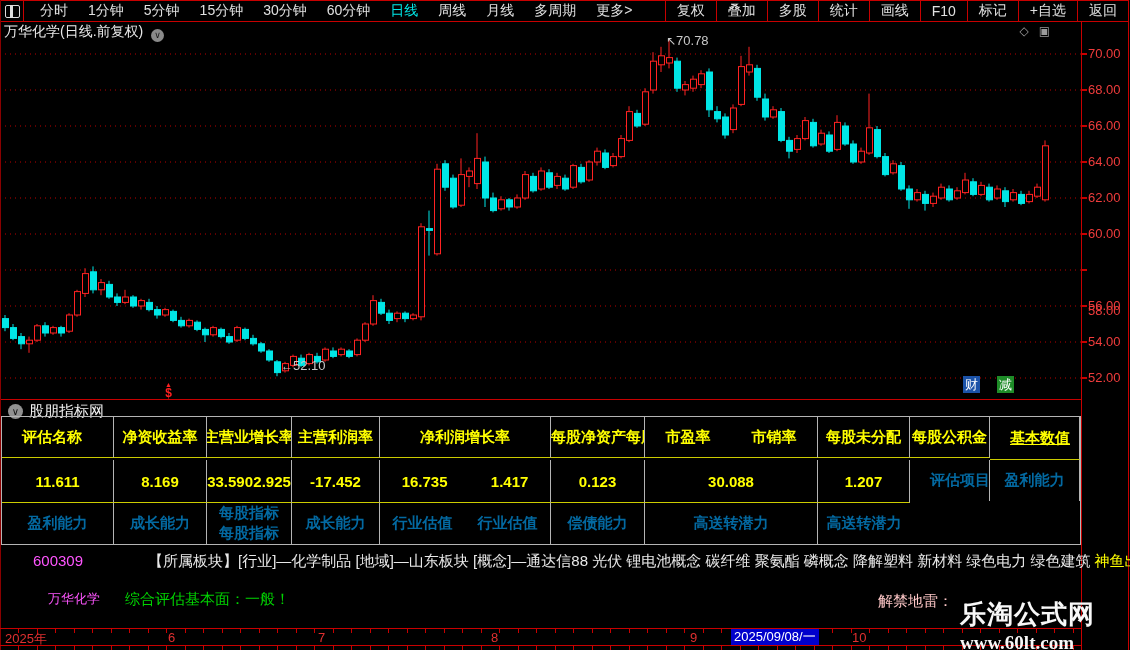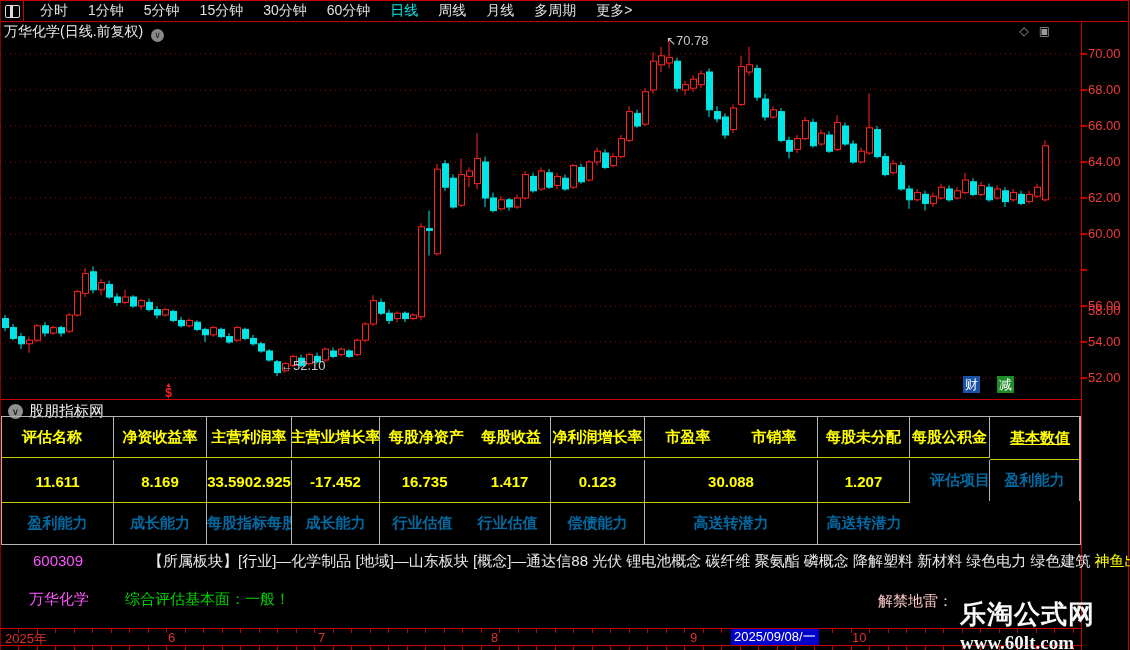--- a/index.html
+++ b/index.html
@@ -50,21 +50,21 @@
   .hdr,.val{color:#ffff00;}
   .cat{color:#0369a1;}
   .label-cell{justify-content:flex-start;padding-left:20px;}
   .pair-cell{justify-content:space-around;}
   .underline{text-decoration:underline;}
   
   .abs{position:absolute;white-space:nowrap;}
   #stock-code{left:33px;top:552px;font-size:15px;color:#ff55ff;}
   #sector-line{left:148px;top:552px;font-size:15px;color:#e8e8e8;}
   #sector-overlay{color:#ffff00;margin:0 -6px 0 4px;}
-  #stock-name{left:29px;top:590px;font-size:15px;color:#ff55ff;}
+  #stock-name{left:48px;top:590px;font-size:13px;color:#ff55ff;}
   #assessment{left:125px;top:590px;font-size:15px;color:#00d400;}
   #potential{left:305px;top:590px;font-size:15px;color:#00d400;}
   #ban-mine{left:878px;top:592px;font-size:15px;color:#ffc8c8;}
   
   #axis-top{position:absolute;left:0;top:628px;width:1082px;height:1px;background:#c80000;}
   #axis-bottom{position:absolute;left:0;top:645px;width:1082px;height:1px;background:#c80000;}
   .axis-label{position:absolute;top:630px;font-size:13px;color:#e03030;}
   .axis-tick{position:absolute;width:1px;height:4px;background:#c80000;}
   #axis-highlight{position:absolute;top:629px;height:16px;background:#0000cc;color:#fff;
                   font-size:13px;line-height:16px;padding:0 3px;}
@@ -87,20 +87,31 @@
         <div class="period">1分钟</div>
         <div class="period">5分钟</div>
         <div class="period">15分钟</div>
         <div class="period">30分钟</div>
         <div class="period">60分钟</div>
         <div class="period active">日线</div>
         <div class="period">周线</div>
         <div class="period">月线</div>
         <div class="period">多周期</div>
         <div class="period">更多&gt;</div>
+      </div>
+    <div id="actions">
+        <div class="action">复权</div>
+        <div class="action">叠加</div>
+        <div class="action">多股</div>
+        <div class="action">统计</div>
+        <div class="action">画线</div>
+        <div class="action">F10</div>
+        <div class="action">标记</div>
+        <div class="action">+自选</div>
+        <div class="action">返回</div>
       </div>
   </div>
 
   <div id="titlebar">
     <div id="chart-title">
       <span>万华化学(日线.前复权)</span>
       <span class="circle-chevron">∨</span>
     </div>
     <div id="title-icons">
       <span>◇</span><span>▣</span>
@@ -429,32 +440,32 @@
   </div>
 
   <div id="ind-table" style="grid-template-columns: 112px 93px 85px 88px 171px 94px 173px 92px 80px 90px;">
       <div class="cell hdr row-hdr x label-cell" style="height: 40px; border-bottom: 1px solid rgb(203, 203, 0);">
         <span class="hdr">评估名称</span>
       </div>
       <div class="cell hdr row-hdr x" style="height: 40px; border-bottom: 1px solid rgb(203, 203, 0);">
         <span class="hdr">净资收益率</span>
       </div>
       <div class="cell hdr row-hdr x" style="height: 40px; border-bottom: 1px solid rgb(203, 203, 0);">
+        <span class="hdr">主营业增长率</span>
+      </div>
+      <div class="cell hdr row-hdr x" style="height: 40px; border-bottom: 1px solid rgb(203, 203, 0);">
         <span class="hdr">主营利润率</span>
       </div>
       <div class="cell hdr row-hdr x" style="height: 40px; border-bottom: 1px solid rgb(203, 203, 0);">
-        <span class="hdr">主营业增长率</span>
+        <span class="hdr">净利润增长率</span>
       </div>
       <div class="cell hdr row-hdr x pair-cell" style="height: 40px; border-bottom: 1px solid rgb(203, 203, 0);">
         <span class="hdr">每股净资产</span>
         <span class="hdr">每股收益</span>
       </div>
-      <div class="cell hdr row-hdr x" style="height: 40px; border-bottom: 1px solid rgb(203, 203, 0);">
-        <span class="hdr">净利润增长率</span>
-      </div>
       <div class="cell hdr row-hdr x pair-cell" style="height: 40px; border-bottom: 1px solid rgb(203, 203, 0);">
         <span class="hdr">市盈率</span>
         <span class="hdr">市销率</span>
       </div>
       <div class="cell hdr row-hdr x" style="height: 40px; border-bottom: 1px solid rgb(203, 203, 0);">
         <span class="hdr">每股未分配</span>
       </div>
       <div class="cell hdr row-hdr x" style="height: 40px; border-bottom: 1px solid rgb(203, 203, 0);">
         <span class="hdr">每股公积金</span>
       </div>
@@ -492,21 +503,21 @@
       </div>
       <div class="cell cat row-cat x2" style="height: 41px; border-bottom: none;">
         <span class="cat">盈利能力</span>
       </div>
       <div class="cell cat row-cat x2" style="height: 41px; border-bottom: none;">
         <span class="cat">盈利能力</span>
       </div>
       <div class="cell cat row-cat x2" style="height: 41px; border-bottom: none;">
         <span class="cat">成长能力</span>
       </div>
-      <div class="cell cat row-cat x2 pair-cell" style="height: 41px; border-bottom: none;">
+      <div class="cell cat row-cat x2 pair-cell" style="height: 41px; border-bottom: none; flex-direction: column;">
         <span class="cat">每股指标</span>
         <span class="cat">每股指标</span>
       </div>
       <div class="cell cat row-cat x2" style="height: 41px; border-bottom: none;">
         <span class="cat">成长能力</span>
       </div>
       <div class="cell cat row-cat x2 pair-cell" style="height: 41px; border-bottom: none;">
         <span class="cat">行业估值</span>
         <span class="cat">行业估值</span>
       </div>

